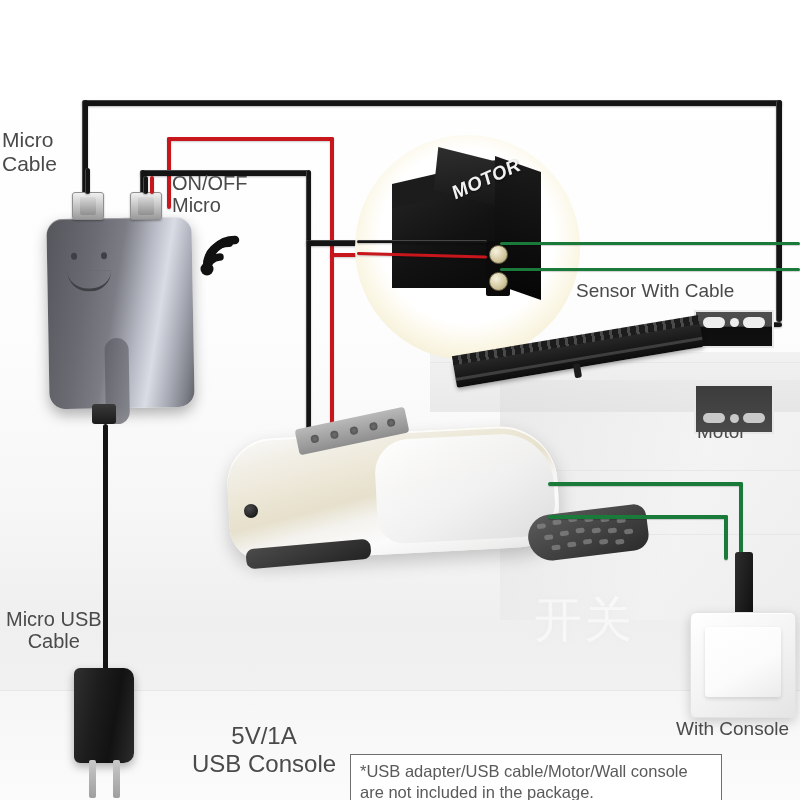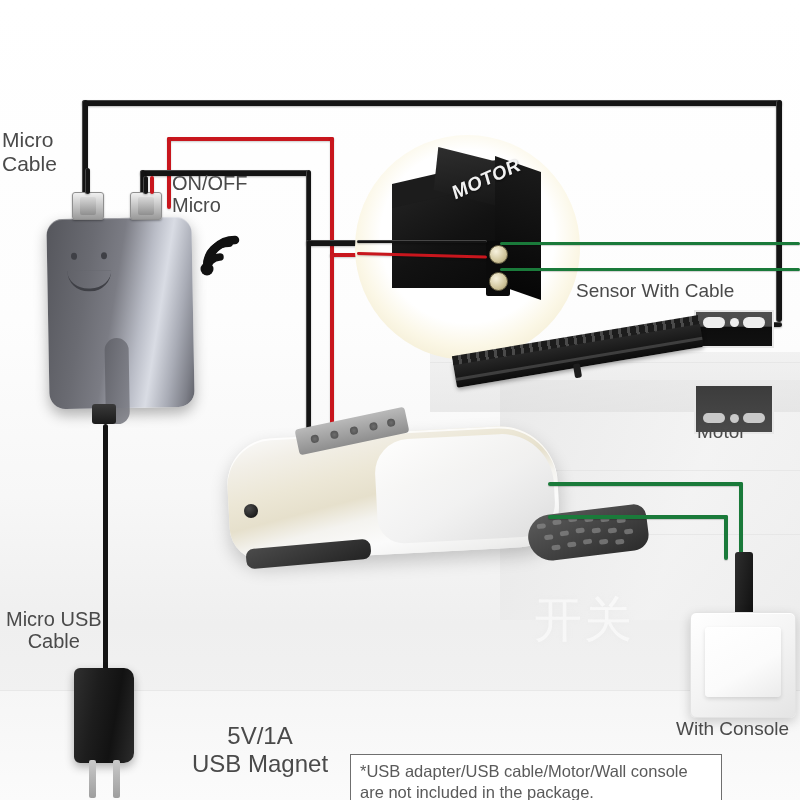--- a/index.html
+++ b/index.html
@@ -296,18 +296,18 @@
 
   <div class="watermark">开关</div>
 
   <div class="lbl lbl-sensor">Micro
 Cable</div>
   <div class="lbl lbl-onoff">ON/OFF
 Micro</div>
   <div class="lbl lbl-micro">Micro USB
 Cable</div>
   <div class="lbl lbl-adapter">5V/1A
-USB Magnet</div>
+USB Console</div>
 
   <div class="disclaimer">*USB adapter/USB cable/Motor/Wall console
   are not included in the package.</div>
 
 </div>
 
 </body></html>

